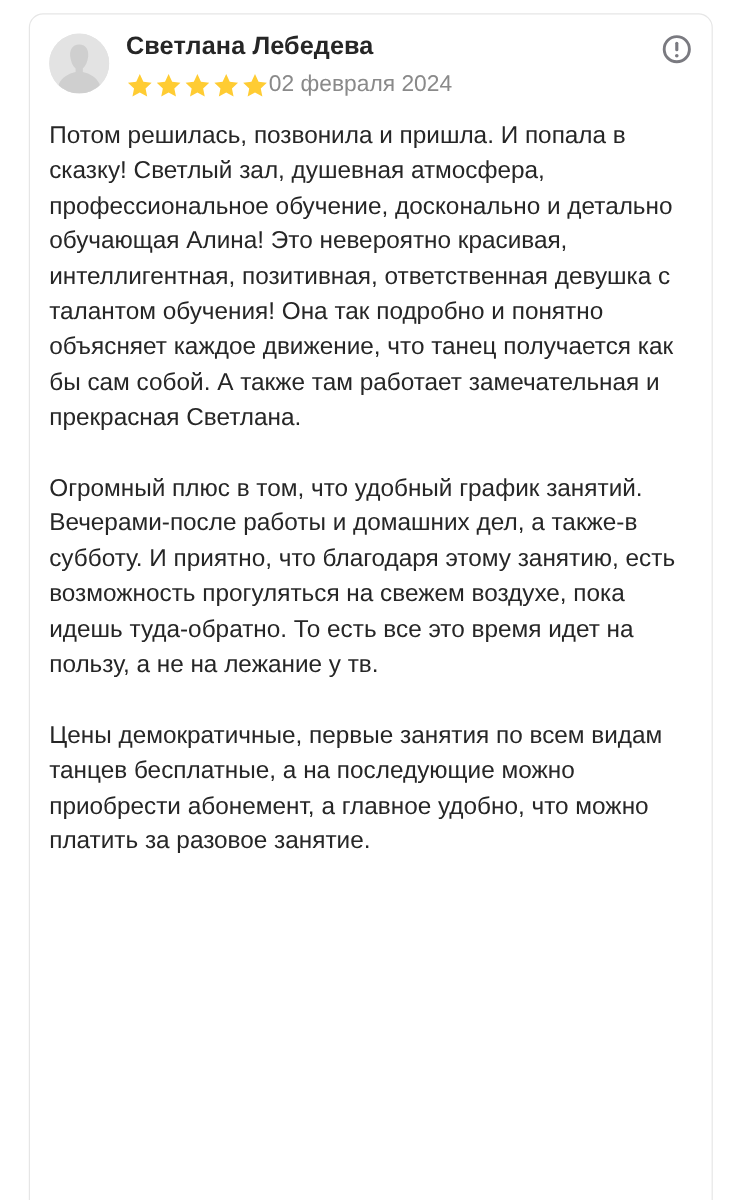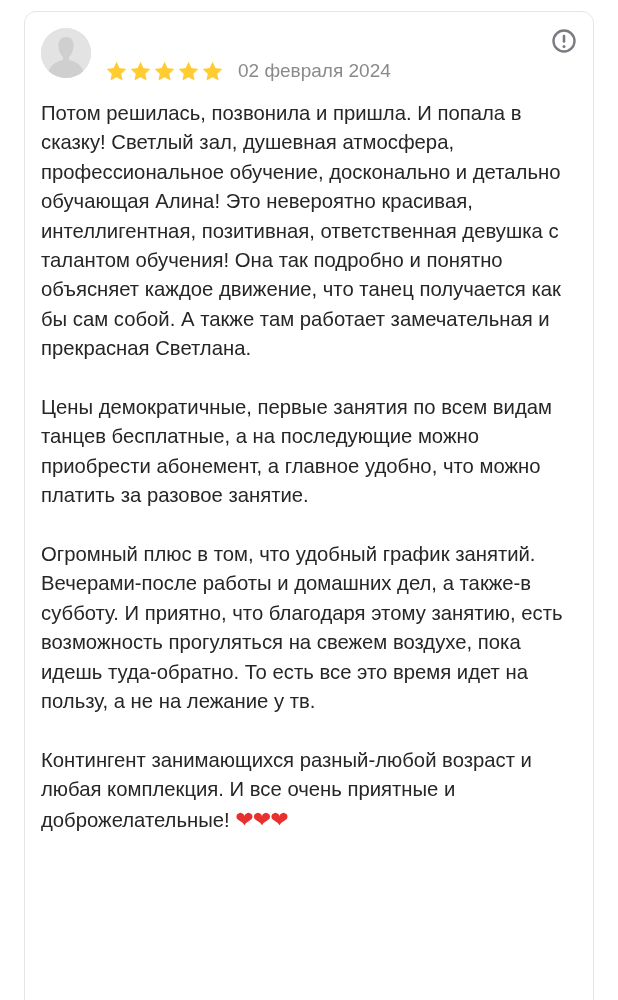--- a/index.html
+++ b/index.html
@@ -55,21 +55,20 @@
     }
     .stars {
       display: flex;
       gap: 1px;
     }
     .star {
       width: 23px;
       height: 23px;
     }
     .review-date {
-      margin-left: 14px;
       font-size: 19px;
       color: #8a8a8a;
     }
     .report-button {
       position: absolute;
       right: 16px;
       top: 16px;
       width: 26px;
       height: 26px;
       cursor: pointer;
@@ -98,20 +97,21 @@
 
 <div class="card">
 
   <div class="avatar">
     <svg width="50" height="50" viewBox="0 0 50 50">
       <rect width="50" height="50" fill="#e3e3e3"></rect>
       <path d="M25 9 C19 9 17 14 17.5 19 C18 23 19.5 27 22 29 L22 32 C16 33.5 11 36 8 42 L8 50 L42 50 L42 42 C39 36 34 33.5 28 32 L28 29 C30.5 27 32 23 32.5 19 C33 14 31 9 25 9 Z" fill="#cfcfcf"></path>
     </svg>
   </div>
 
+  <div class="author-name">Светлана Лебедева</div>
 
   <div class="rating-row">
     <div class="stars">
       <svg class="star" viewBox="0 0 24 24">
           <path d="M12 1.8l3.1 6.6 7.2.9-5.3 5 1.4 7.1L12 17.9l-6.4 3.5 1.4-7.1-5.3-5 7.2-.9z" fill="#FFCC33"></path>
         </svg>
       <svg class="star" viewBox="0 0 24 24">
           <path d="M12 1.8l3.1 6.6 7.2.9-5.3 5 1.4 7.1L12 17.9l-6.4 3.5 1.4-7.1-5.3-5 7.2-.9z" fill="#FFCC33"></path>
         </svg>
       <svg class="star" viewBox="0 0 24 24">
@@ -130,18 +130,17 @@
   <div class="report-button">
     <svg width="26" height="26" viewBox="0 0 26 26">
       <circle cx="13" cy="13" r="10.5" fill="none" stroke="#7a7a80" stroke-width="2.4"></circle>
       <rect x="11.7" y="6.8" width="2.6" height="8" rx="1.3" fill="#7a7a80"></rect>
       <circle cx="13" cy="18.4" r="1.5" fill="#7a7a80"></circle>
     </svg>
   </div>
 
   <div class="review-body">
     <p>Потом решилась, позвонила и пришла. И попала в сказку! Светлый зал, душевная атмосфера, профессиональное обучение, досконально и детально обучающая Алина! Это невероятно красивая, интеллигентная, позитивная, ответственная девушка с талантом обучения! Она так подробно и понятно объясняет каждое движение, что танец получается как бы сам собой. А также там работает замечательная и прекрасная Светлана.</p>
+    <p>Огромный плюс в том, что удобный график занятий. Вечерами-после работы и домашних дел, а также-в субботу. И приятно, что благодаря этому занятию, есть возможность прогуляться на свежем воздухе, пока идешь туда-обратно. То есть все это время идет на пользу, а не на лежание у тв.</p>
     <p>Цены демократичные, первые занятия по всем видам танцев бесплатные, а на последующие можно приобрести абонемент, а главное удобно, что можно платить за разовое занятие.</p>
-    <p>Огромный плюс в том, что удобный график занятий. Вечерами-после работы и домашних дел, а также-в субботу. И приятно, что благодаря этому занятию, есть возможность прогуляться на свежем воздухе, пока идешь туда-обратно. То есть все это время идет на пользу, а не на лежание у тв.</p>
-    <p><span>Контингент занимающихся разный-любой возраст и любая комплекция. И все очень приятные и доброжелательные!</span> <span class="hearts">❤❤❤</span></p>
   </div>
 
 </div>
 
 </body></html>

